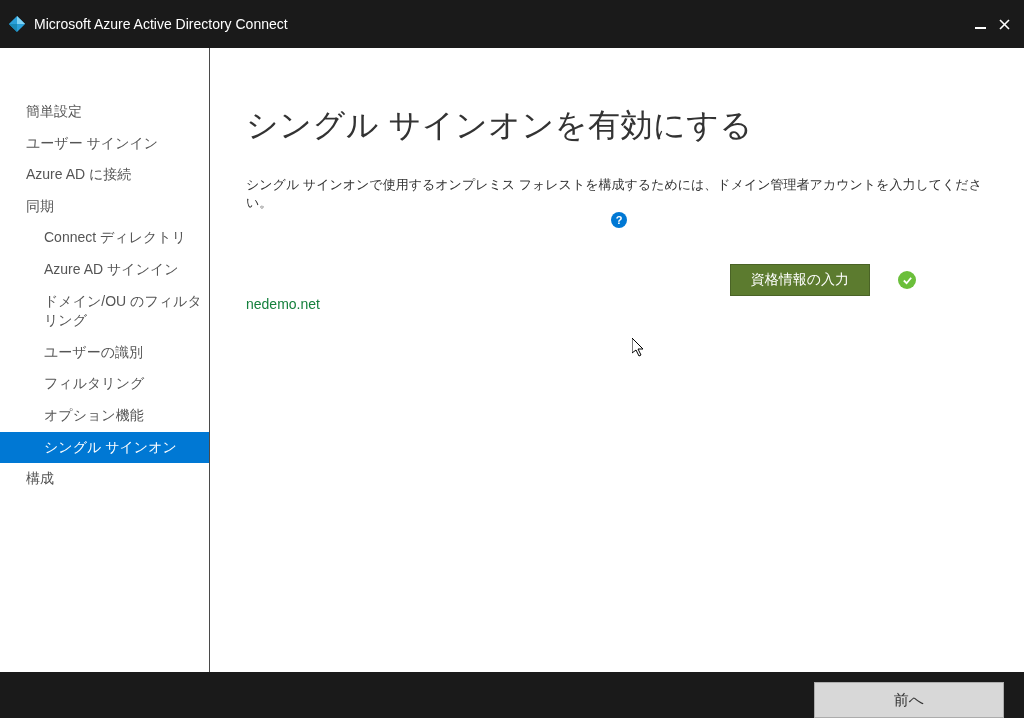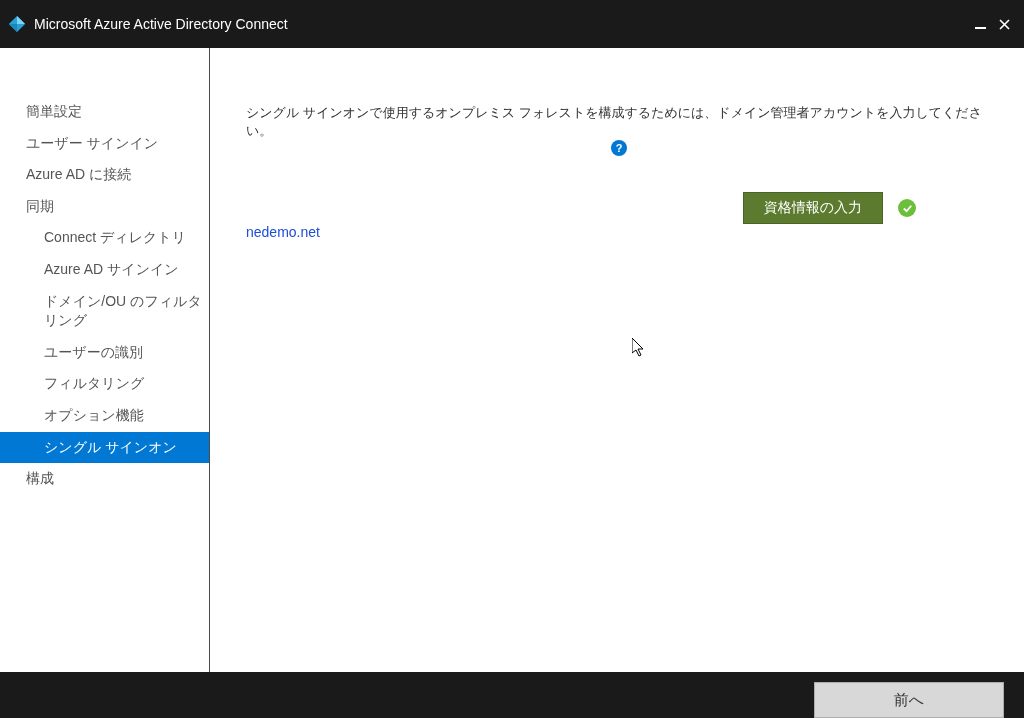--- a/index.html
+++ b/index.html
@@ -99,27 +99,27 @@
     }
 
     .forest-row {
       display: flex;
       align-items: center;
       justify-content: space-between;
       width: 670px;
     }
     .forest-name {
       font-size: 14px;
-      color: #1d4ed8;
+      color: #15803d;
       margin-top: 48px;
     }
     .forest-actions {
       display: flex;
       align-items: center;
-      gap: 15px;
+      gap: 28px;
       justify-content: flex-end;
     }
     .cred-btn {
       background: #5c7b2f;
       color: #fff;
       border: 1px solid #4a6326;
       font-size: 14px;
       padding: 6px 20px;
       cursor: pointer;
       font-family: inherit;
@@ -206,20 +206,21 @@
     <div class="sidebar-item sub">Azure AD サインイン</div>
     <div class="sidebar-item sub">ドメイン/OU のフィルタリング</div>
     <div class="sidebar-item sub">ユーザーの識別</div>
     <div class="sidebar-item sub">フィルタリング</div>
     <div class="sidebar-item sub">オプション機能</div>
     <div class="sidebar-item sub selected">シングル サインオン</div>
     <div class="sidebar-item">構成</div>
   </div>
 
   <div class="main">
+    <h1 class="page-title">シングル サインオンを有効にする</h1>
     <div class="description">
       <span>シングル サインオンで使用するオンプレミス フォレストを構成するためには、ドメイン管理者アカウントを入力してください。</span>
       <span class="help-icon">?</span>
     </div>
 
     <div class="forest-row">
       <span class="forest-name">nedemo.net</span>
       <div class="forest-actions">
         <button class="cred-btn">資格情報の入力</button>
         <span class="check-icon">

